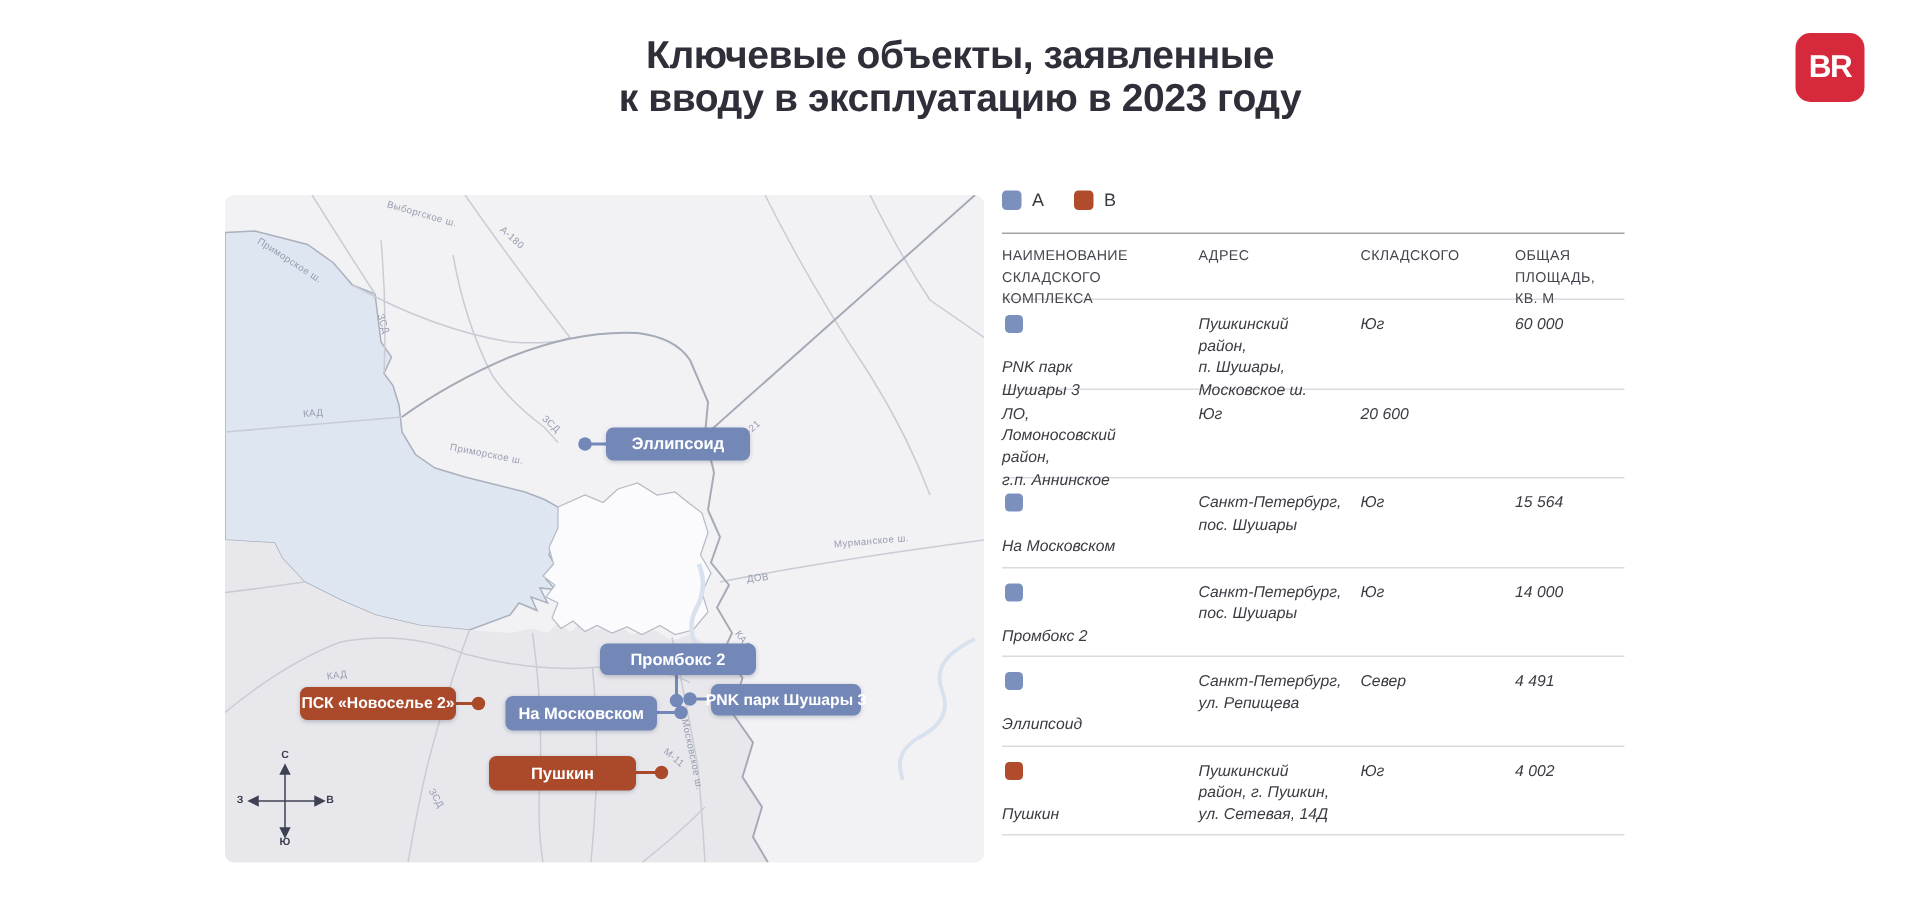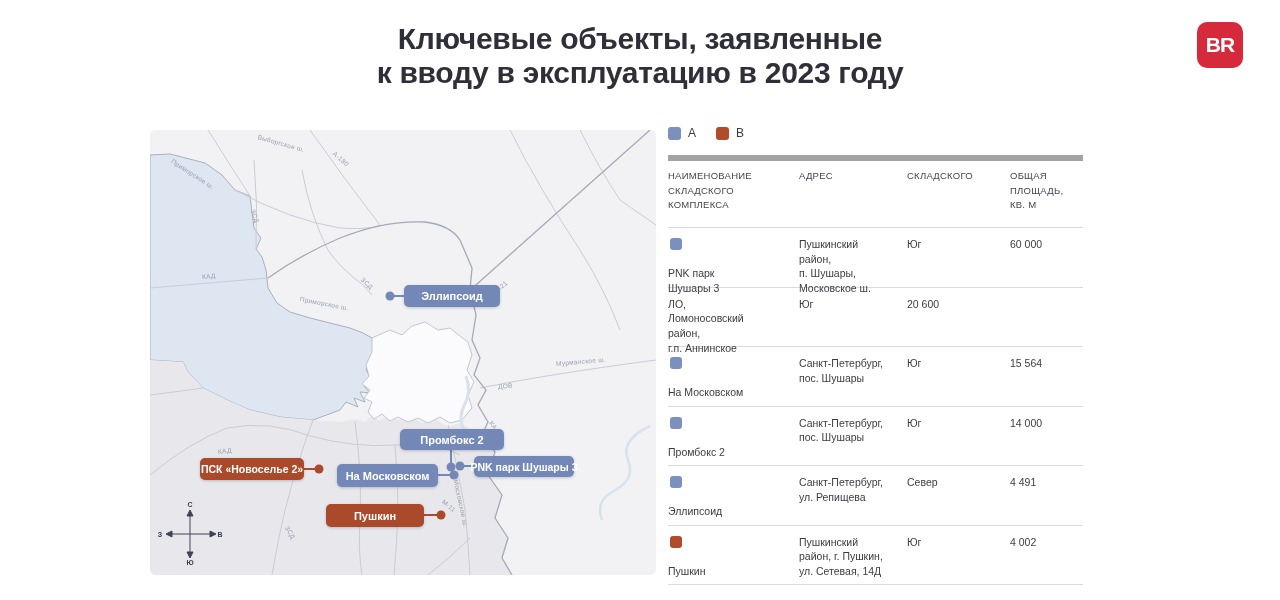--- a/index.html
+++ b/index.html
@@ -4,21 +4,21 @@
 <style>
   * { margin:0; padding:0; box-sizing:border-box; }
   html,body { width:1280px; height:600px; }
   body {
     position:relative; background:#ffffff; overflow:hidden;
     font-family:"Liberation Sans", sans-serif; color:#3b3c43;
   }
   
   .title {
     position:absolute; top:22px; left:0; right:0;
-    text-align:center; font-size:30px; font-weight:700;
+    text-align:center; font-size:26px; font-weight:700;
     line-height:1.12; color:#2e2f38; letter-spacing:-0.3px;
   }
   .logo {
     position:absolute; left:1197px; top:22px; width:46px; height:46px;
     background:#d7293c; border-radius:10px; display:flex;
     align-items:center; justify-content:center;
     color:#fff; font-size:21px; font-weight:700; letter-spacing:-1px;
   }
   
   .map {
@@ -47,31 +47,31 @@
   .legend-item { display:flex; gap:7px; align-items:center; }
   .sq { width:13px; height:13px; border-radius:3px; display:inline-block; }
   .sq.A { background:#7c90be; }
   .sq.B { background:#b04b2c; }
   .legend-label { font-size:12px; color:#3a3b42; }
   .table { position:absolute; top:29px; left:0; width:415px; }
   .thead, .trow {
     display:grid; grid-template-columns:131px 108px 103px 73px;
   }
   .thead {
-    border-top:6px solid #a3a3a3; border-bottom:1px solid #d9dade;
-    height:73px;
+    border-top:1px solid #a3a3a3; border-bottom:1px solid #d9dade;
+    height:45px;
   }
   .hcell {
     font-size:9.5px; color:#45464e; letter-spacing:0.25px; line-height:1.55;
     white-space:pre-line; padding-top:8px;
   }
   .trow { height:59.5px; border-bottom:1px solid #dadbe0; }
   .cell {
     font-size:10.5px; line-height:1.4; color:#3b3c43;
-    white-space:pre-line; padding-top:9px; padding-right:6px;
+    white-space:pre-line; padding-top:9px; padding-right:6px;font-style:italic;
   }
   .c-name { position:relative; }
   .swatch { position:absolute; left:2px; top:10px; width:12px; height:12px; border-radius:3px; }
   .swatch.A { background:#7c90be; }
   .swatch.B { background:#b04b2c; }
   .nm { display:block; }
 </style>
 </head>
 <body>
 

